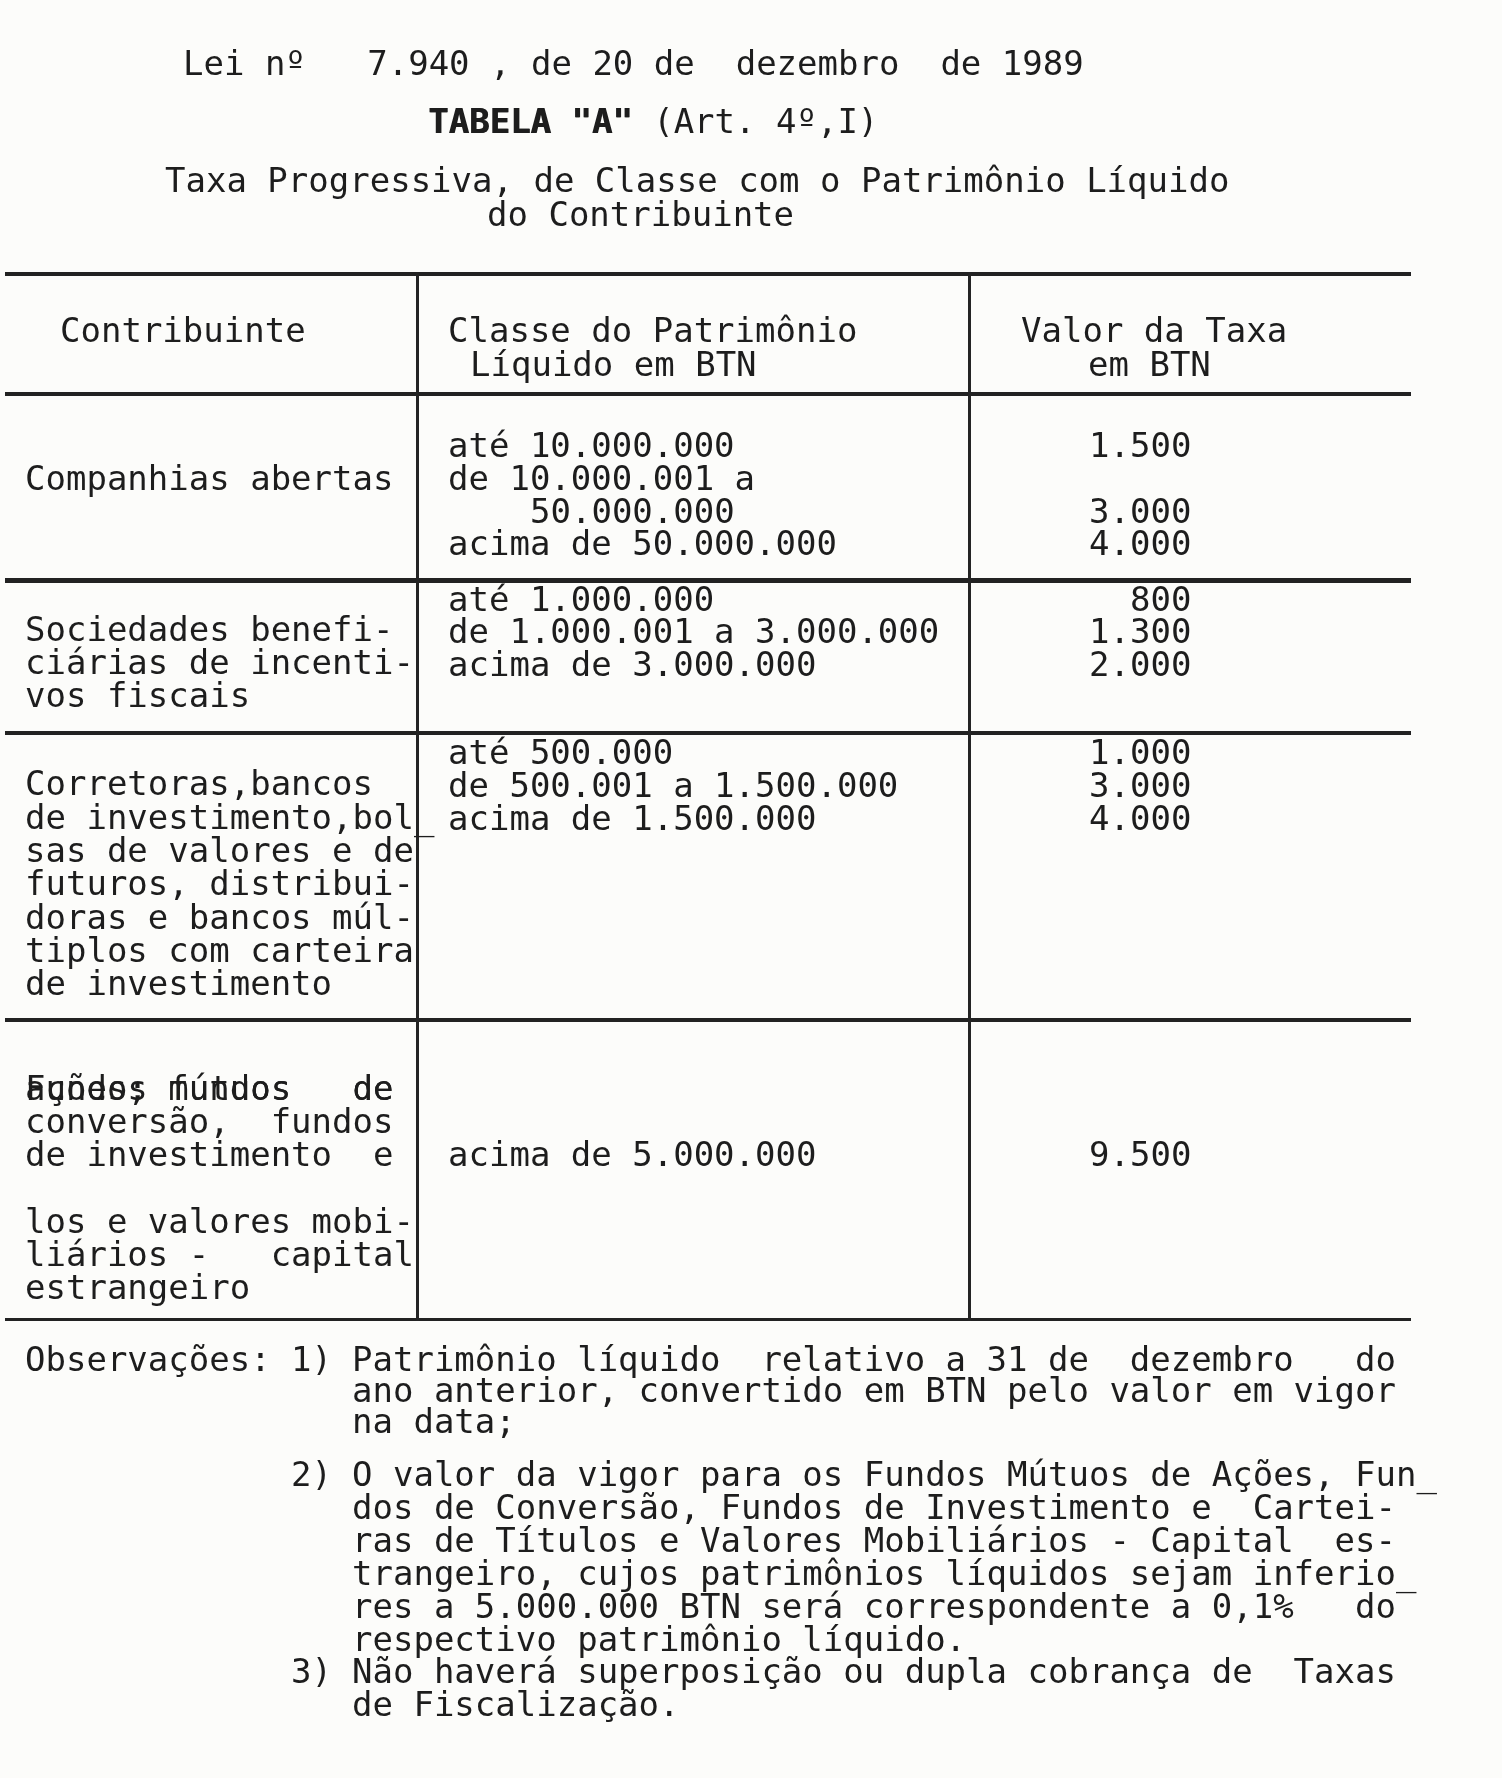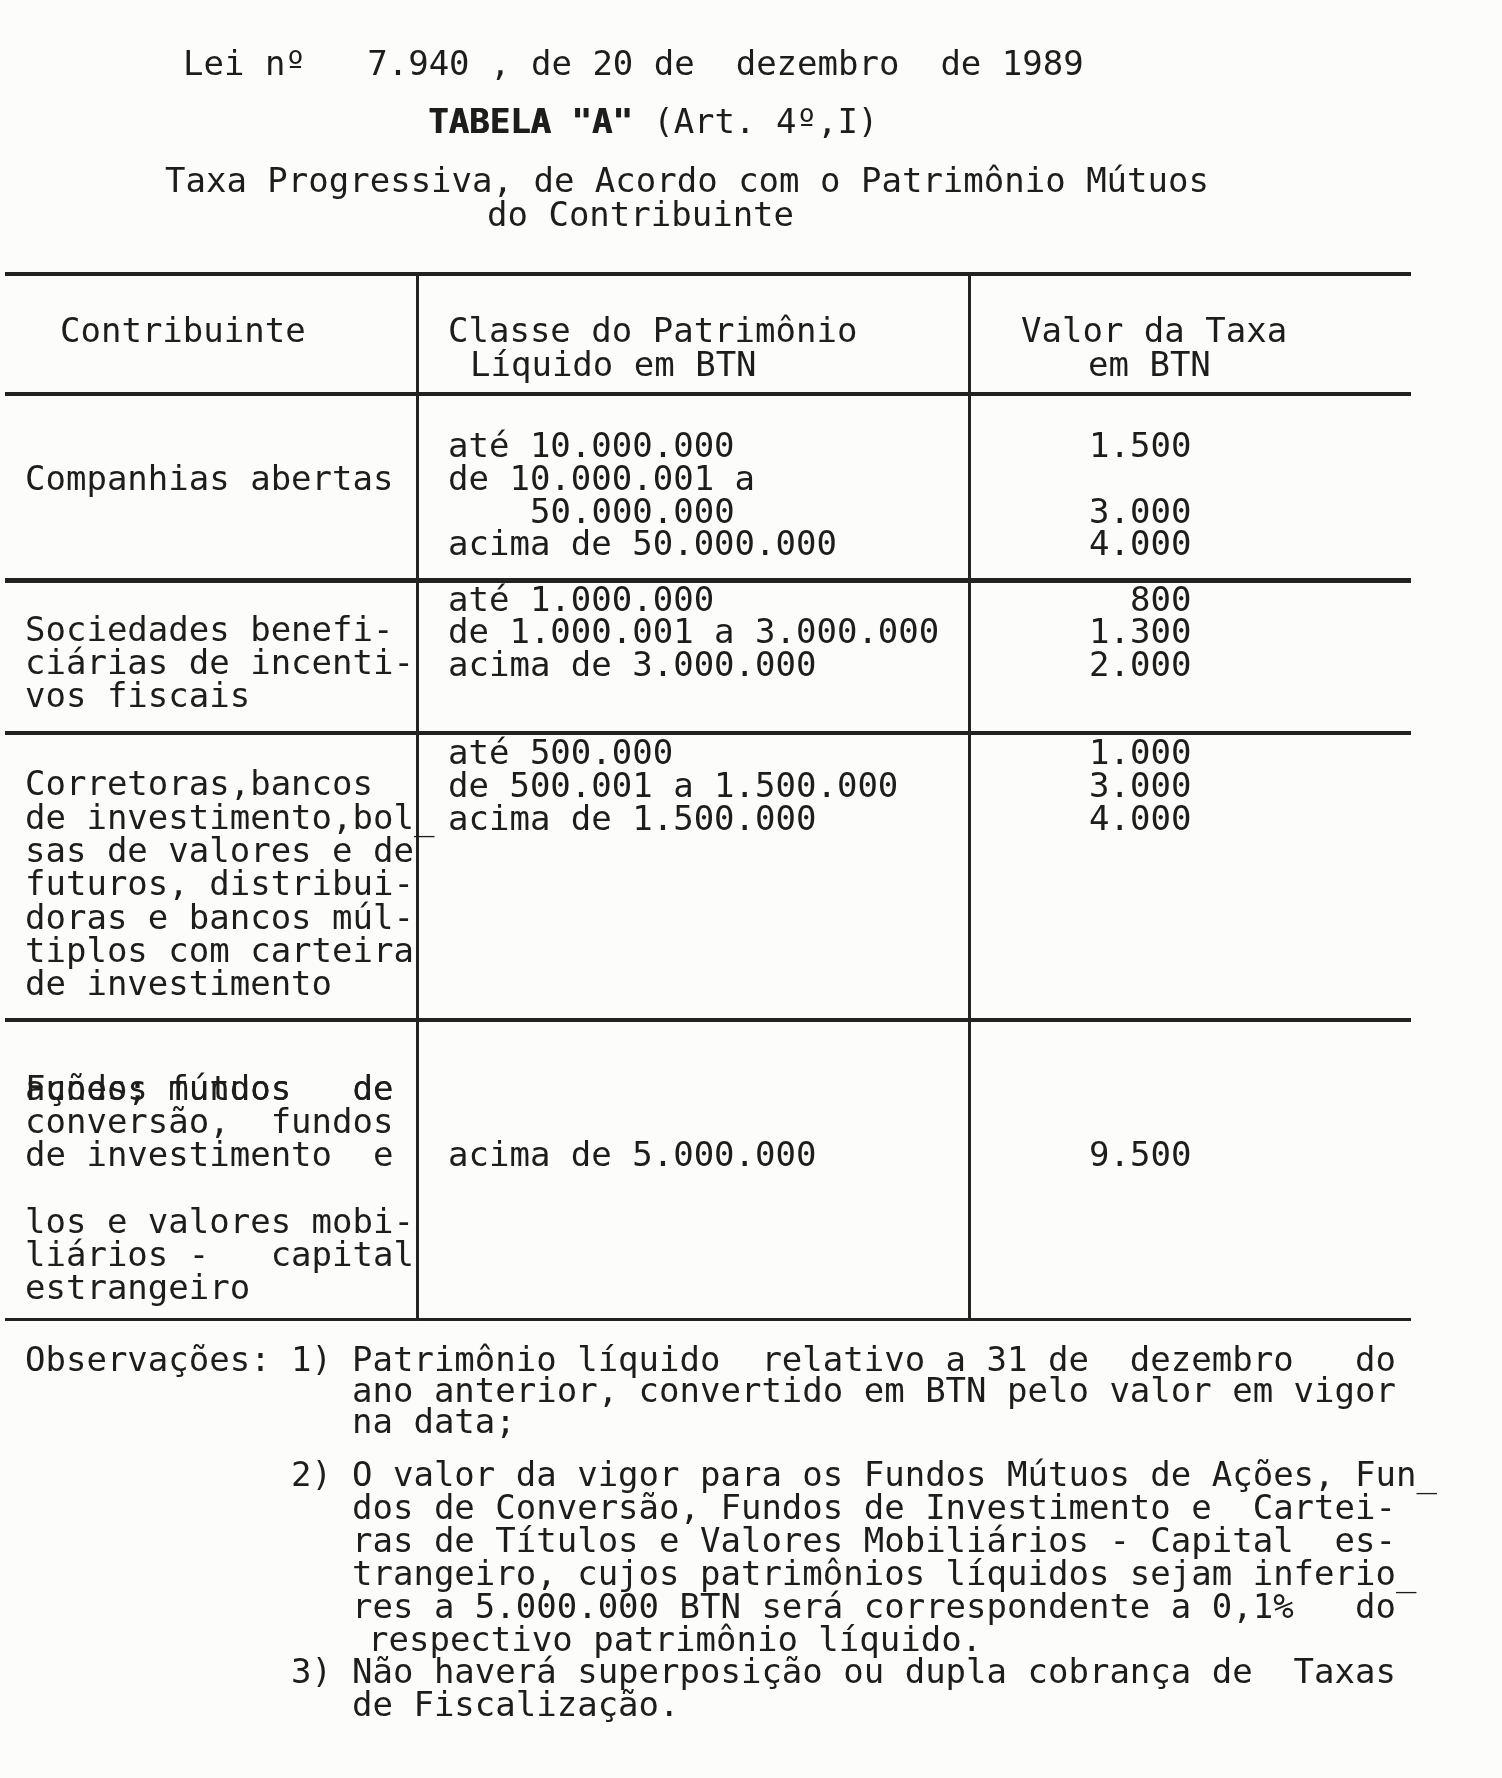--- a/index.html
+++ b/index.html
@@ -23,21 +23,21 @@
   .hrule { position:absolute; background:#222; }
   .vrule { position:absolute; width:3px; background:#242424; }
 </style>
 </head>
 <body>
 
 <div class="page">
 
   <div class="t" style="left:183px;top:46px">Lei nº   7.940 , de 20 de  dezembro  de 1989</div>
   <div class="t" style="left:428px;top:104px"><span class="bold">TABELA "A"</span><span> (Art. 4º,I)</span></div>
-  <div class="t" style="left:165px;top:163px">Taxa Progressiva, de Acordo com o Patrimônio Mútuos</div>
+  <div class="t" style="left:165px;top:163px">Taxa Progressiva, de Classe com o Patrimônio Líquido</div>
   <div class="t" style="left:487px;top:197px">do Contribuinte</div>
 
   <div class="hrule" style="left:5px;top:272px;width:1406px;height:4px"></div>
   <div class="hrule" style="left:5px;top:392px;width:1406px;height:4px"></div>
   <div class="hrule" style="left:5px;top:578px;width:1406px;height:5px"></div>
   <div class="hrule" style="left:5px;top:731px;width:1406px;height:4px"></div>
   <div class="hrule" style="left:5px;top:1018px;width:1406px;height:4px"></div>
   <div class="hrule" style="left:5px;top:1318px;width:1406px;height:3px"></div>
   <div class="vrule" style="left:416px;top:272px;height:1049px"></div>
   <div class="vrule" style="left:968px;top:272px;height:1049px"></div>
@@ -97,19 +97,19 @@
   <div class="t" style="left:352px;top:1342px">Patrimônio líquido  relativo a 31 de  dezembro   do</div>
   <div class="t" style="left:352px;top:1373px">ano anterior, convertido em BTN pelo valor em vigor</div>
   <div class="t" style="left:352px;top:1404px">na data;</div>
 
   <div class="t" style="left:291px;top:1457px">2)</div>
   <div class="t" style="left:352px;top:1457px">O valor da vigor para os Fundos Mútuos de Ações, Fun̲</div>
   <div class="t" style="left:352px;top:1490px">dos de Conversão, Fundos de Investimento e  Cartei-</div>
   <div class="t" style="left:352px;top:1523px">ras de Títulos e Valores Mobiliários - Capital  es-</div>
   <div class="t" style="left:352px;top:1556px">trangeiro, cujos patrimônios líquidos sejam inferio̲</div>
   <div class="t" style="left:352px;top:1589px">res a 5.000.000 BTN será correspondente a 0,1%   do</div>
-  <div class="t" style="left:368px;top:1622px">respectivo patrimônio líquido.</div>
+  <div class="t" style="left:352px;top:1622px">respectivo patrimônio líquido.</div>
 
   <div class="t" style="left:291px;top:1654px">3)</div>
   <div class="t" style="left:352px;top:1654px">Não haverá superposição ou dupla cobrança de  Taxas</div>
   <div class="t" style="left:352px;top:1687px">de Fiscalização.</div>
 
 </div>
 
 </body></html>

